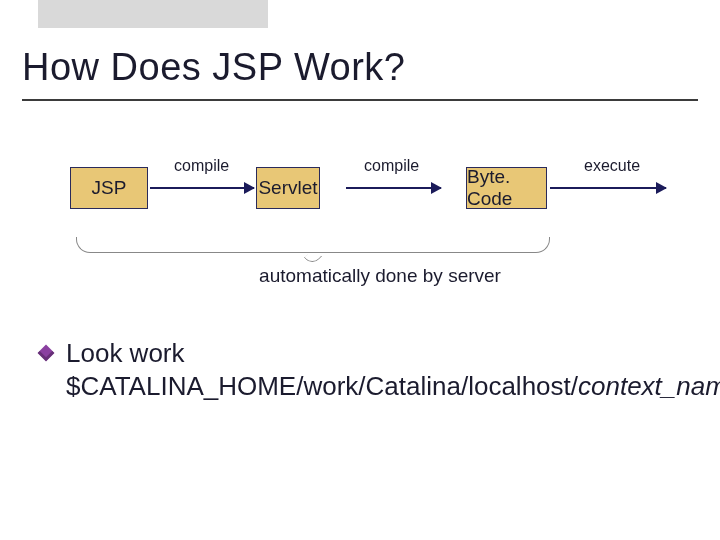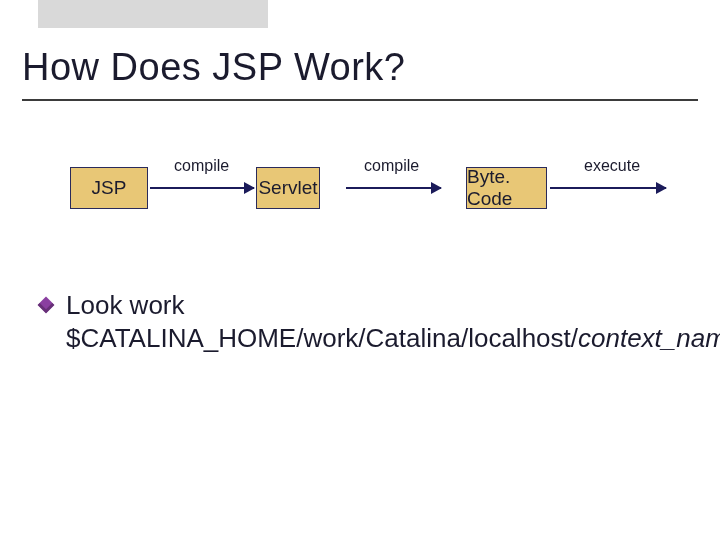--- a/index.html
+++ b/index.html
@@ -147,20 +147,28 @@
 
     <div class="box servlet">Servlet</div>
     <div class="arrow a2"></div>
     <div class="edge-label l2">compile</div>
 
     <div class="box bytecode">Byte. Code</div>
     <div class="arrow a3"></div>
     <div class="edge-label l3">execute</div>
   </div>
 
+  <div class="brace-wrap">
+    <div class="brace">
+      <div class="brace-left"></div>
+      <div class="brace-right"></div>
+      <div class="brace-nub"></div>
+    </div>
+    <div class="brace-caption">automatically done by server</div>
+  </div>
 
   <div class="body">
     <div class="bullet-row">
       <div class="bullet"></div>
       <div class="bullet-text">
         <span>Look work $CATALINA_HOME/work/Catalina/localhost/</span><span class="italic">context_name</span>
       </div>
     </div>
   </div>
 

